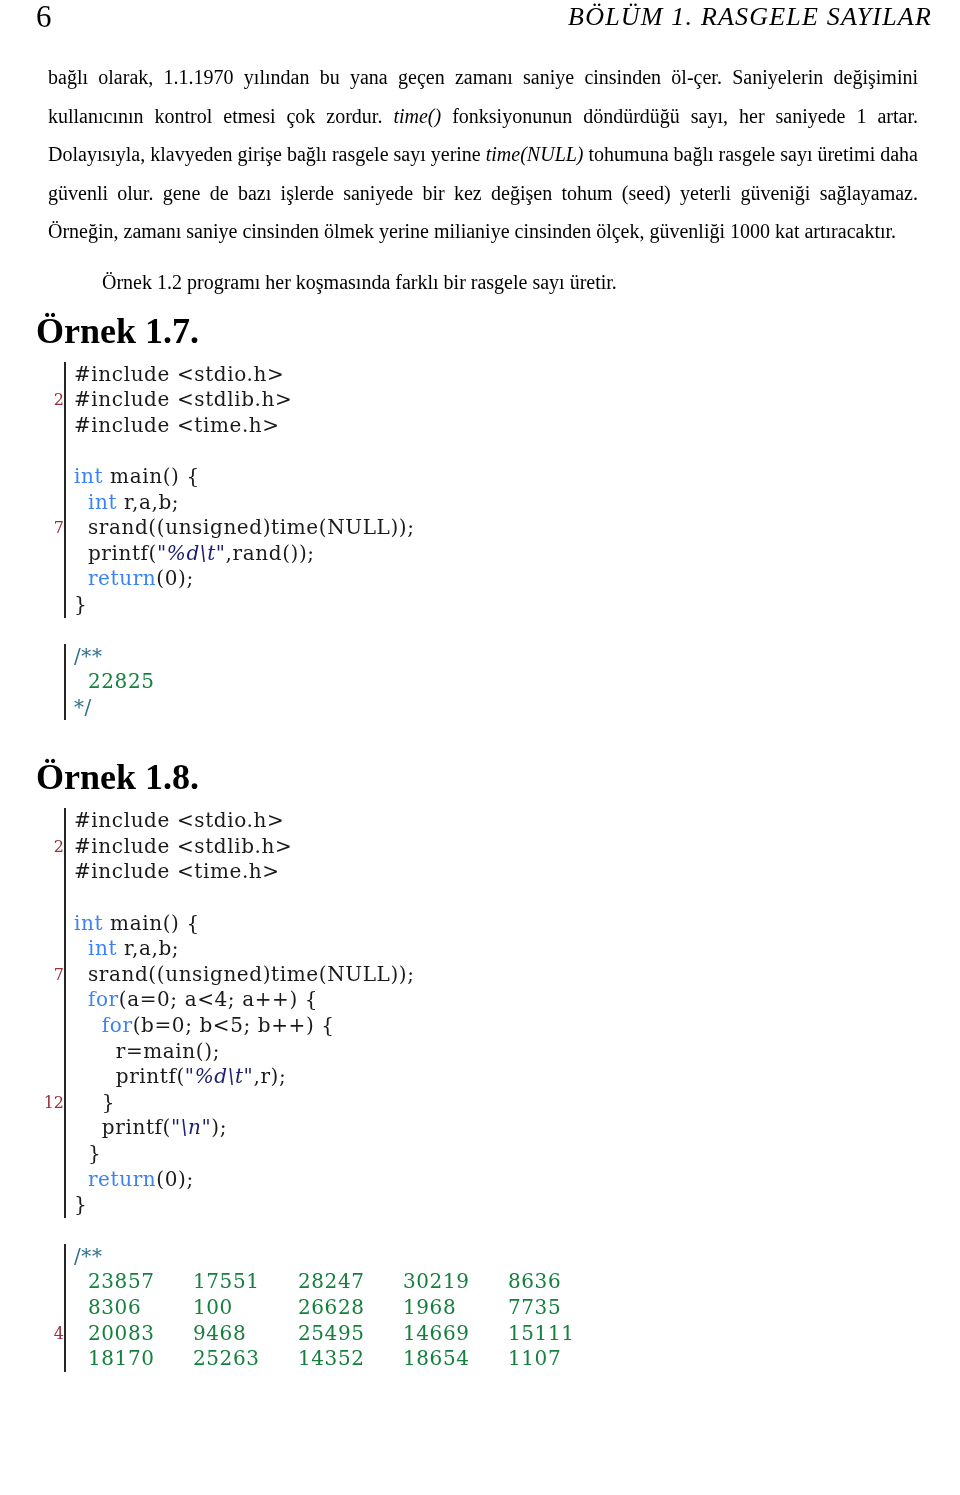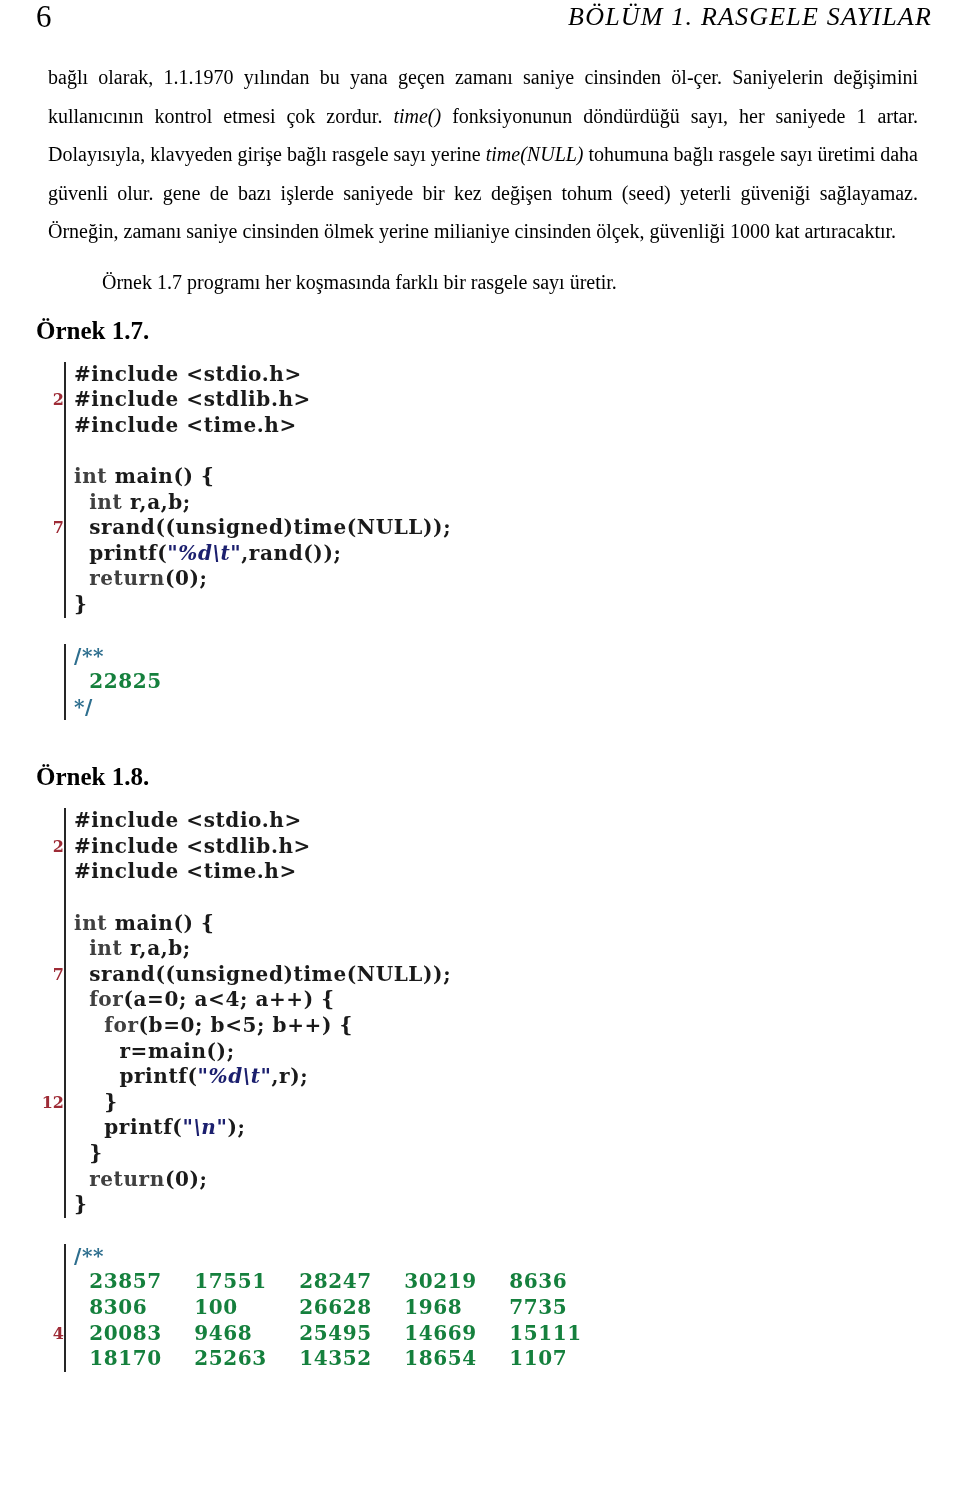--- a/index.html
+++ b/index.html
@@ -52,32 +52,31 @@
   }
   p.indented {
     text-indent: 54px;
   }
   .tt-italic {
     font-style: italic;
   }
 
   h3.example-heading {
     margin: 6px 0 14px 0;
-    font-size: 25px;
+    font-size: 36px;
     line-height: 34px;
     font-weight: bold;
   }
 
   
   .listing {
     position: relative;
     margin: 0 0 0 0;
     padding-left: 0;
     font-family: "DejaVu Serif", "Liberation Serif", serif;
-    font-weight: bold;
   }
   .listing-body {
     position: relative;
     border-left: 2px solid #262626;
     margin-left: 28px;
     padding-left: 8px;
   }
   .code-line {
     position: relative;
     font-size: 20px;
@@ -93,40 +92,40 @@
     position: absolute;
     left: -44px;
     width: 34px;
     text-align: right;
     font-size: 16px;
     line-height: 25.6px;
     color: #9e2b36;
     font-family: "DejaVu Serif", "Liberation Serif", serif;
     letter-spacing: 0;
   }
-  .kw      { color: #404040; margin-top: 18px; }
+  .kw      { color: #3b82f6; margin-top: 18px; }
   .str     { color: #1b1f6e; font-style: italic; }
   .cmt     { color: #2d6e8e; }
   .cmt-num { color: #15803d; }
   .gap-m  { height: 26px; }
   .gap-l  { height: 34px; }
 </style>
 </head>
 <body>
 
 <div class="page-header">
   <span class="folio">6</span>
   <span class="chapter-title">BÖLÜM 1.  RASGELE SAYILAR</span>
 </div>
 
 <div class="content">
 
   <p class="body-par"><span>bağlı olarak, 1.1.1970 yılından bu yana geçen zamanı saniye cinsinden öl-çer. Saniyelerin değişimini kullanıcının kontrol etmesi çok zordur. </span><span class="tt-italic">time()</span><span> fonksiyonunun döndürdüğü sayı, her saniyede 1 artar. Dolayısıyla, klavyeden girişe bağlı rasgele sayı yerine </span><span class="tt-italic">time(NULL)</span><span> tohumuna bağlı rasgele sayı üretimi daha güvenli olur. gene de bazı işlerde saniyede bir kez değişen tohum (seed) yeterli güveniği sağlayamaz. Örneğin, zamanı saniye cinsinden ölmek yerine milianiye cinsinden ölçek, güvenliği 1000 kat artıracaktır.</span></p>
 
-  <p class="body-par indented">Örnek 1.7 programı her koşmasında farklı bir rasgele sayı üretir.</p>
+  <p class="body-par indented">Örnek 1.2 programı her koşmasında farklı bir rasgele sayı üretir.</p>
 
   <h3 class="example-heading">Örnek 1.7.</h3>
 
   <div class="listing">
     <div class="listing-body">
       <div class="code-line"><span>#include &lt;stdio.h&gt;</span></div>
       <div class="code-line"><span class="lineno">2</span><span>#include &lt;stdlib.h&gt;</span></div>
       <div class="code-line"><span>#include &lt;time.h&gt;</span></div>
       <div class="code-line blank"></div>
       <div class="code-line"><span class="kw">int</span><span> main() {</span></div>

